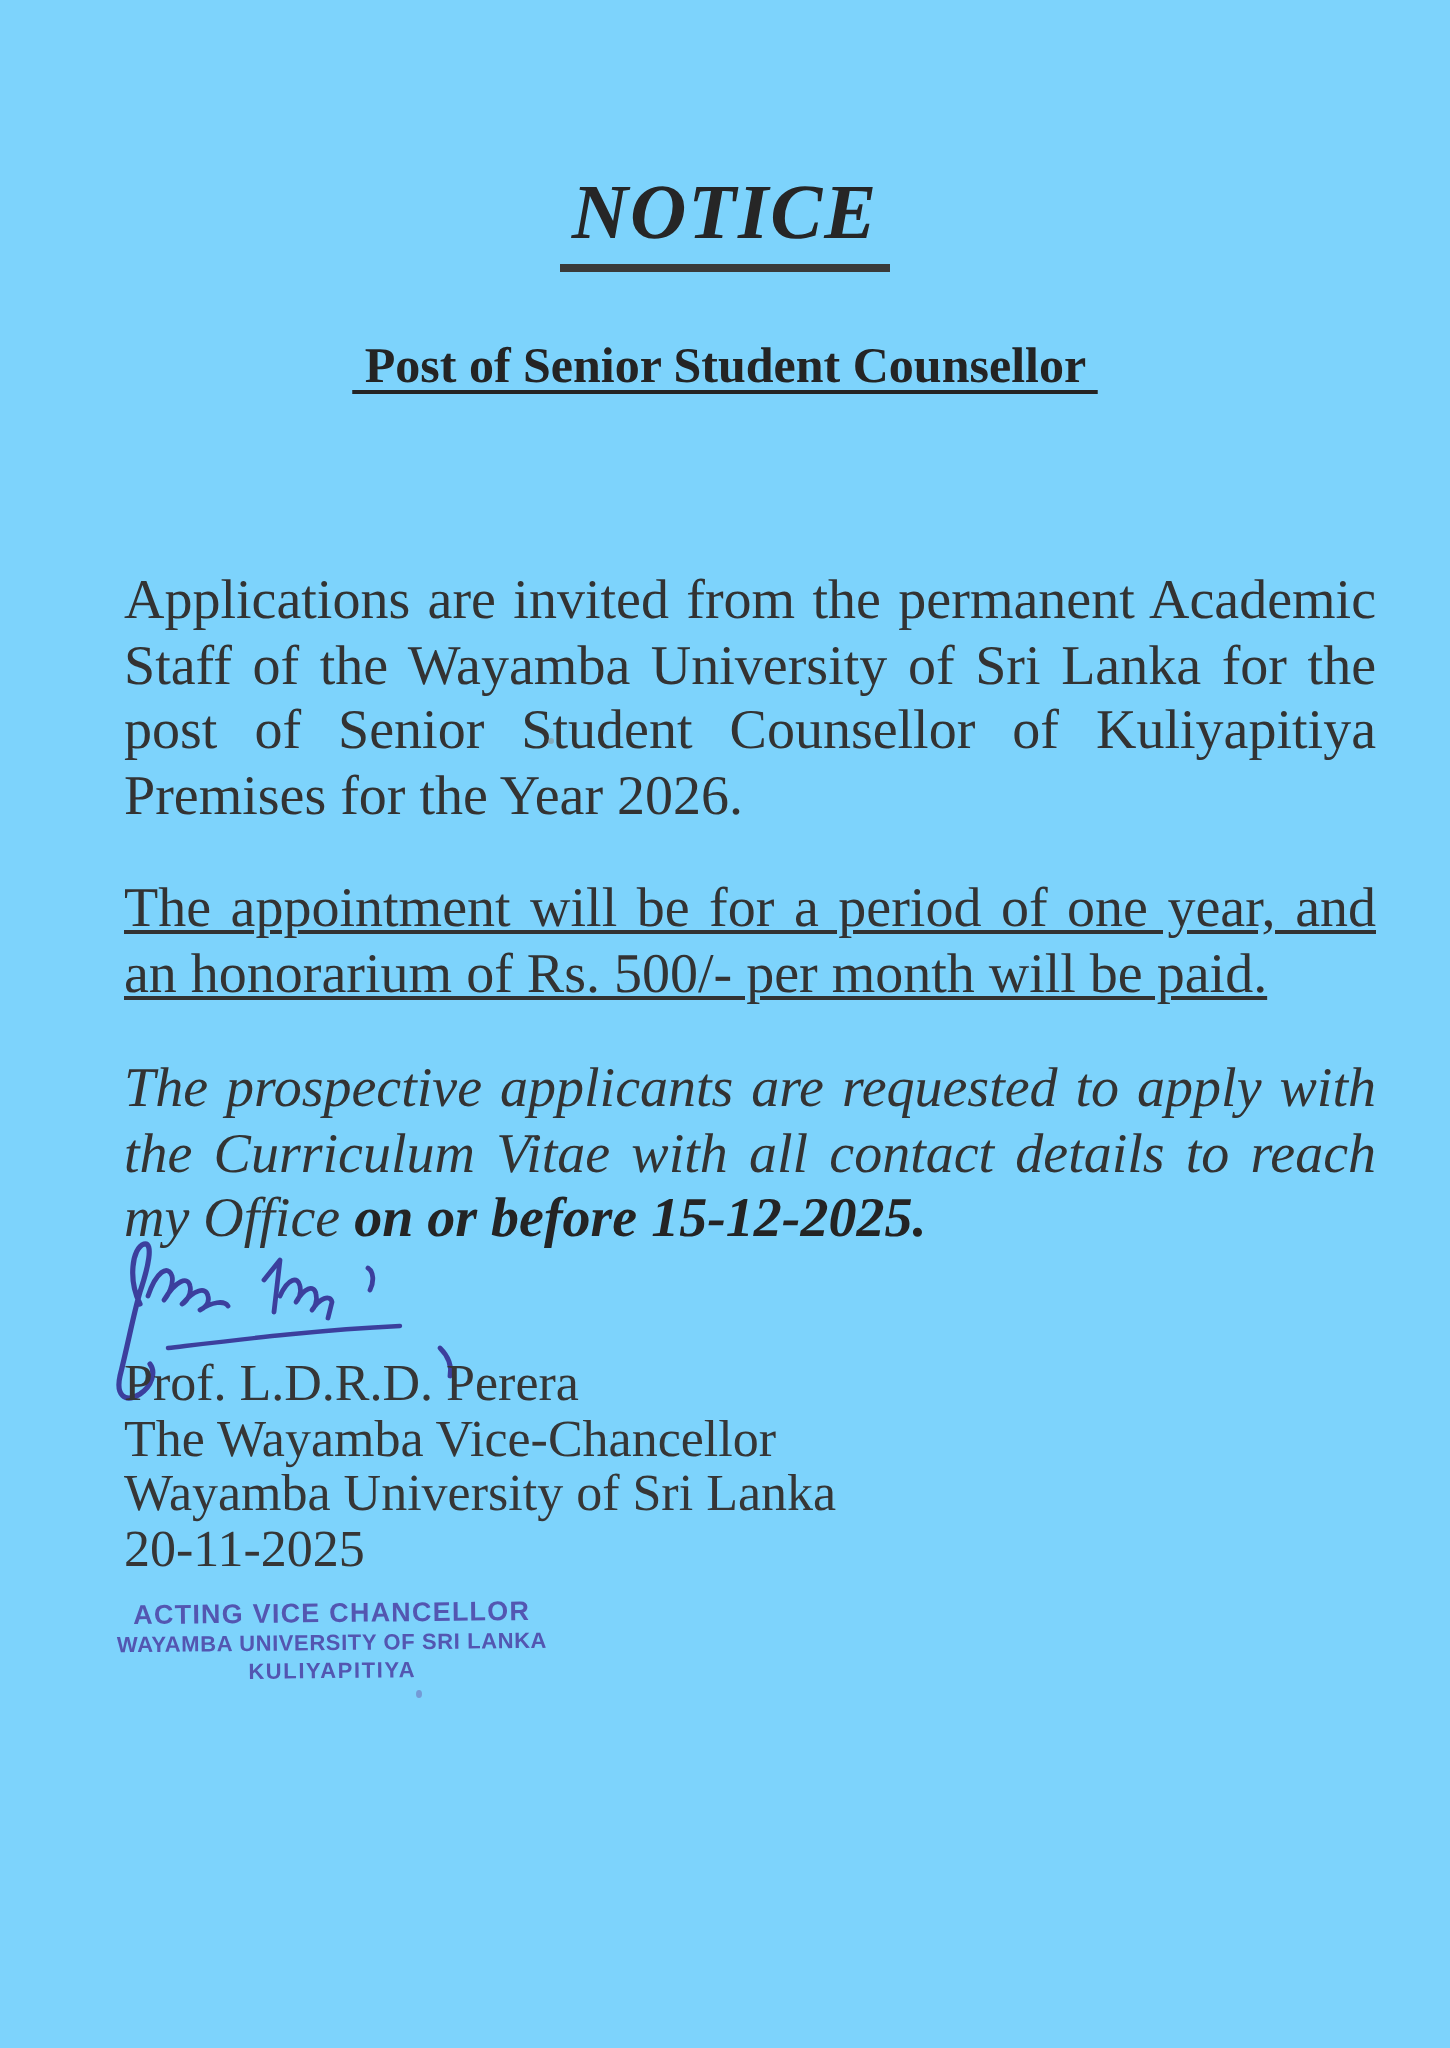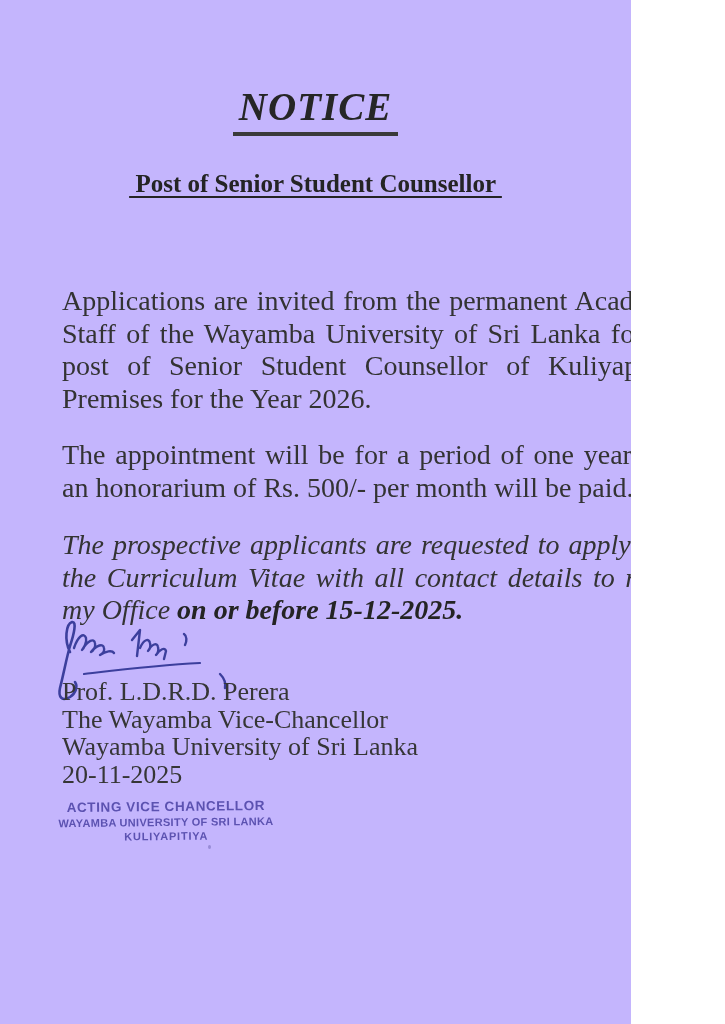--- a/index.html
+++ b/index.html
@@ -2,23 +2,23 @@
 <html><head>
 <meta charset="utf-8">
 <style>
   html, body {
     margin: 0;
     padding: 0;
     background: #ffffff;
   }
   .doc {
     position: relative;
-    width: 631px;
+    width: 725px;
     height: 1024px;
-    background: #c4b5fd;
+    background: #7dd3fc;
     font-family: "Liberation Serif", serif;
     color: #2f2f2f;
     overflow: hidden;
   }
   .notice-title {
     position: absolute;
     top: 84px;
     left: 0;
     width: 100%;
     text-align: center;
@@ -54,21 +54,21 @@
   .para {
     position: absolute;
     left: 62px;
     width: 626px;
     font-size: 28px;
     line-height: 32.6px;
     text-align: justify;
     color: #333333;
   }
   .para.p1 { top: 257px; }
-  .para.p2 { top: 411px; }
+  .para.p2 { top: 411px; text-decoration: underline; }
   .para.p3 { top: 501px; font-style: italic; }
   .para b { color: #242424; }
   .sig-svg {
     position: absolute;
     left: 48px;
     top: 612px;
   }
   .signer {
     position: absolute;
     left: 62px;

